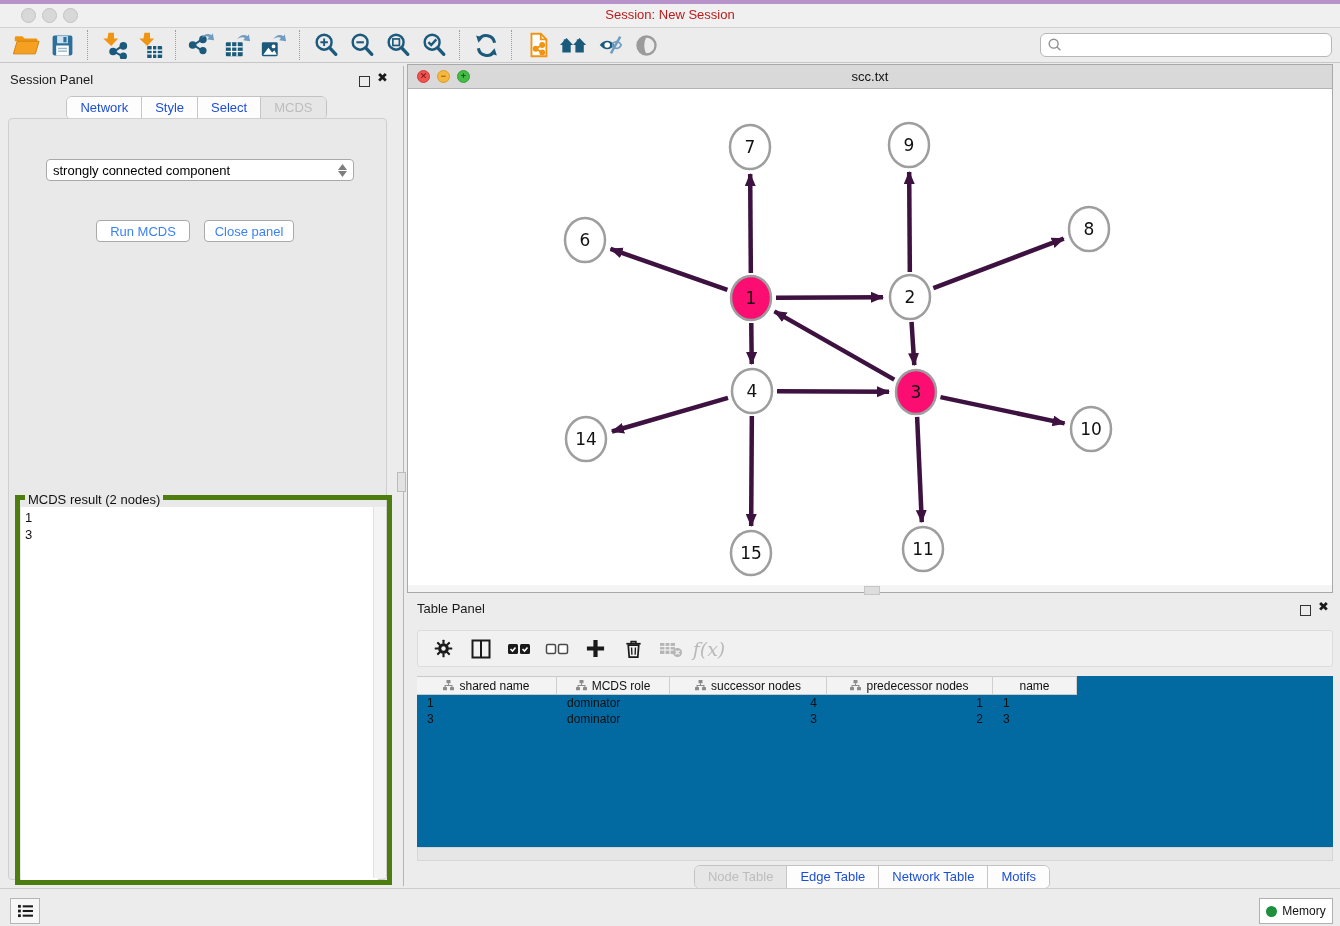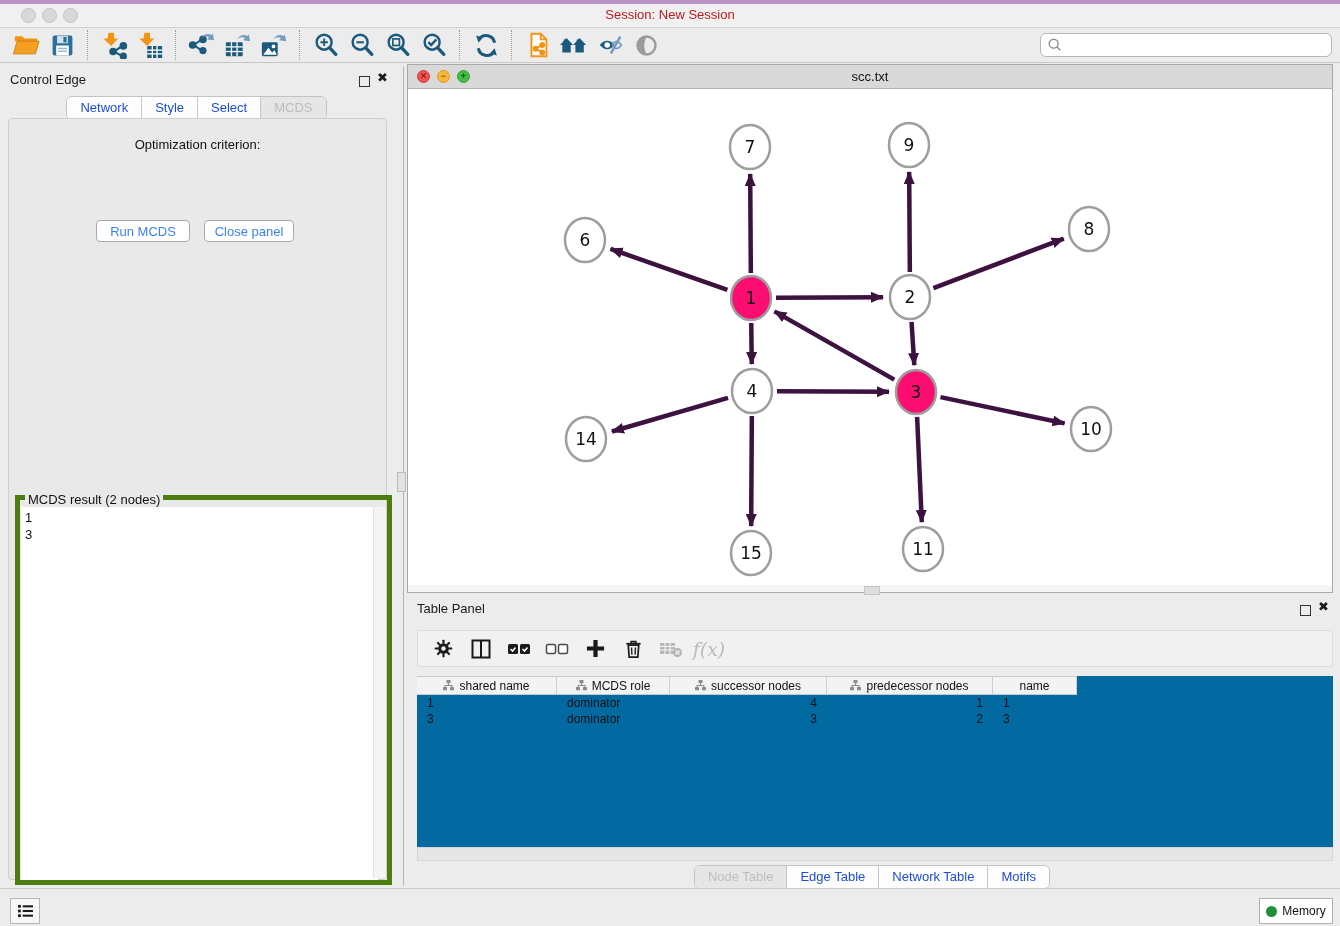--- a/index.html
+++ b/index.html
@@ -261,34 +261,44 @@
   <div id="search-wrap">
     <svg width="16" height="16" viewBox="0 0 18 18">
       <circle cx="7.5" cy="7.5" r="5" fill="none" stroke="#8f8f8f" stroke-width="1.6"></circle>
       <line x1="11" y1="11" x2="15" y2="15" stroke="#8f8f8f" stroke-width="1.6"></line>
     </svg>
     <input id="search-input" placeholder="" style="">
   </div>
 </div>
 
 <div id="cp-header" class="abs">
-  <span id="cp-title" class="abs">Control Edge</span>
+  <span id="cp-title" class="abs">Session Panel</span>
   <span class="abs" style="left:359px;top:7px"><span class="float-box"></span></span>
   <span class="abs close-x" style="left:377px;top:4px">✖</span>
 </div>
 <div id="cp-tabs-wrap" class="abs">
   <div class="segbar" id="cp-tabs">
       <div class="seg">Network</div>
       <div class="seg">Style</div>
       <div class="seg">Select</div>
       <div class="seg seg-active">MCDS</div>
     </div>
 </div>
 <div id="cp-body" class="abs">
-  <div id="opt-label" class="abs">Optimization criterion:</div>
+  <div id="criterion-select" class="abs">
+    <span>strongly connected component</span>
+    <span class="stepper">
+      <svg width="9" height="6" viewBox="0 0 9 6">
+          <path d="M4.5 0 L9 6 H0 Z" fill="#7d7d7d"></path>
+        </svg>
+      <svg width="9" height="6" viewBox="0 0 9 6">
+          <path d="M4.5 6 L0 0 H9 Z" fill="#7d7d7d"></path>
+        </svg>
+    </span>
+  </div>
   <div id="run-btn" class="abs btn">Run MCDS</div>
   <div id="closepanel-btn" class="abs btn">Close panel</div>
   <div id="result-box" class="abs">
     <span id="result-legend">MCDS result (2 nodes)</span>
     <pre id="result-area">1
 3</pre>
     <div id="result-scroll"></div>
   </div>
 </div>
 

